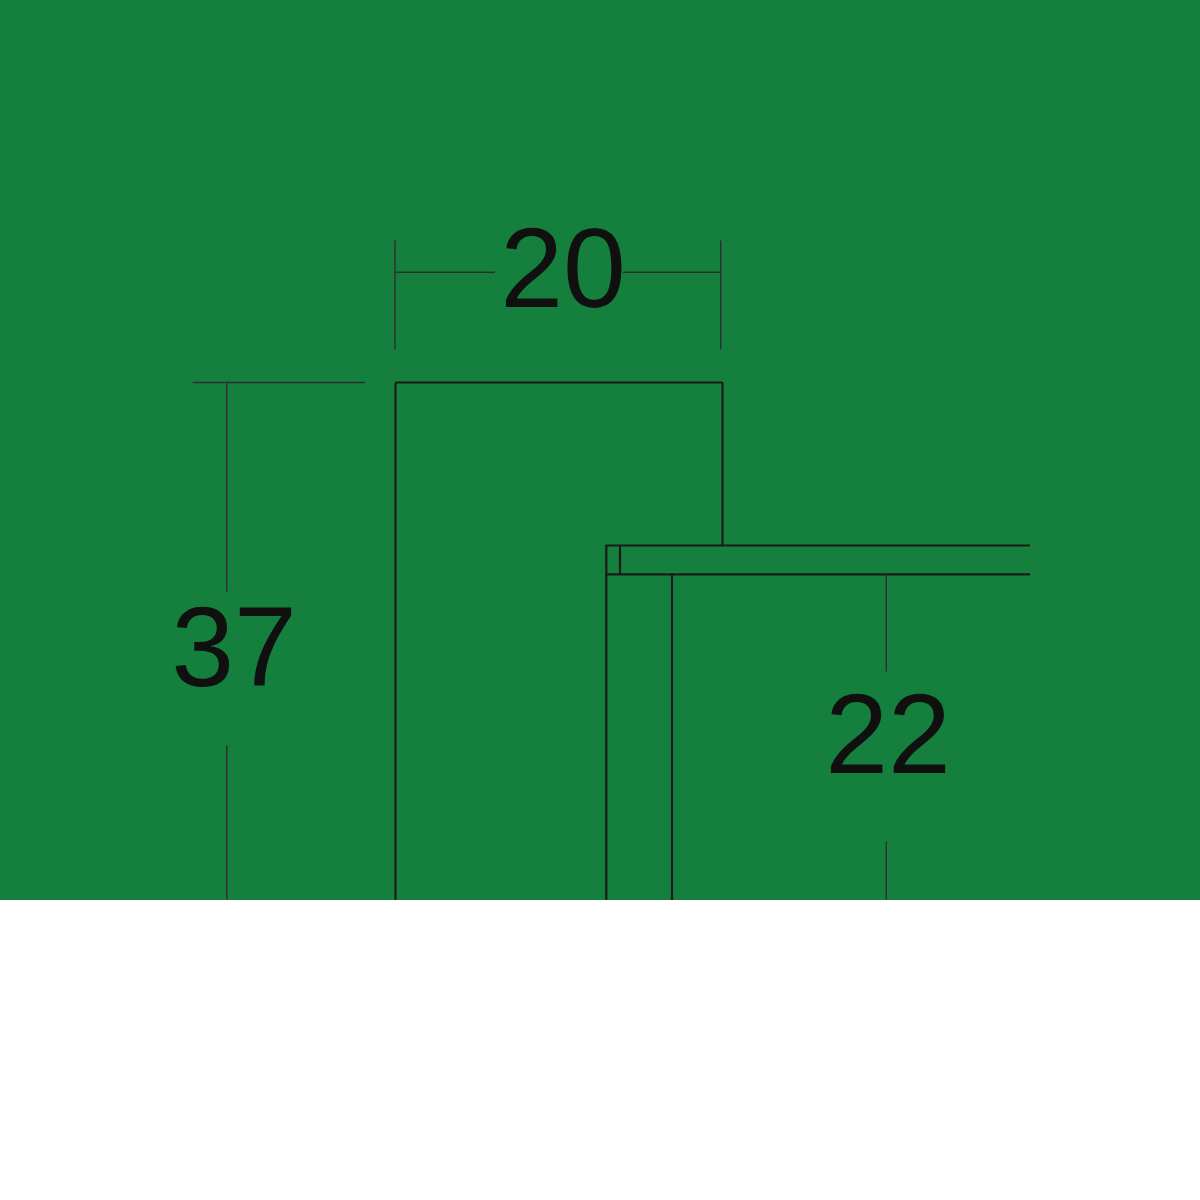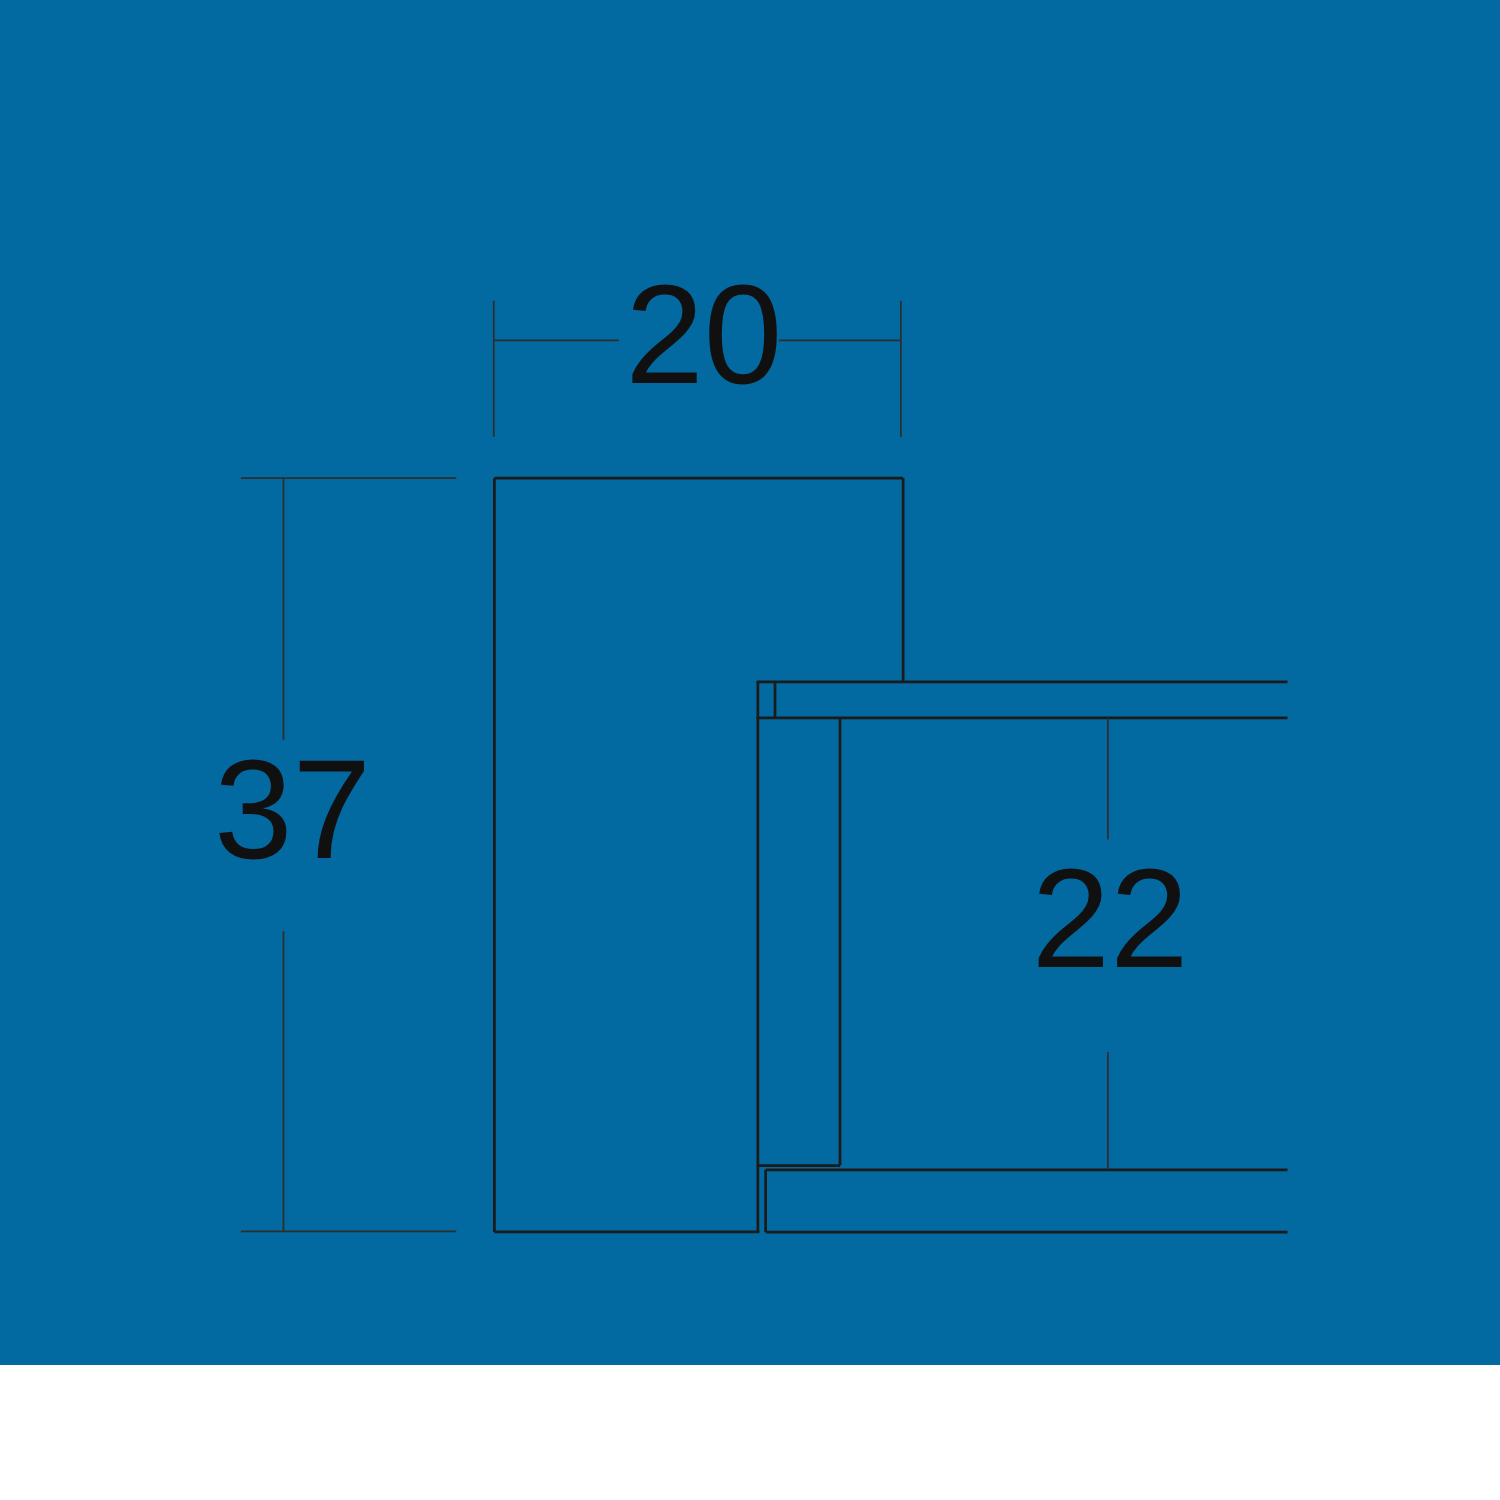--- a/index.html
+++ b/index.html
@@ -3,22 +3,22 @@
 <meta charset="utf-8">
 <style>
   html, body {
     margin: 0;
     padding: 0;
     background: #ffffff;
   }
   .page {
     position: relative;
     width: 1200px;
-    height: 1092px;
-    background: #0369a1;
+    height: 900px;
+    background: #15803d;
     overflow: hidden;
   }
   svg.drawing {
     display: block;
     width: 1200px;
     height: 1200px;
   }
   text.dim-label {
     font-family: "Liberation Sans", "DejaVu Sans", sans-serif;
     font-weight: 300;

